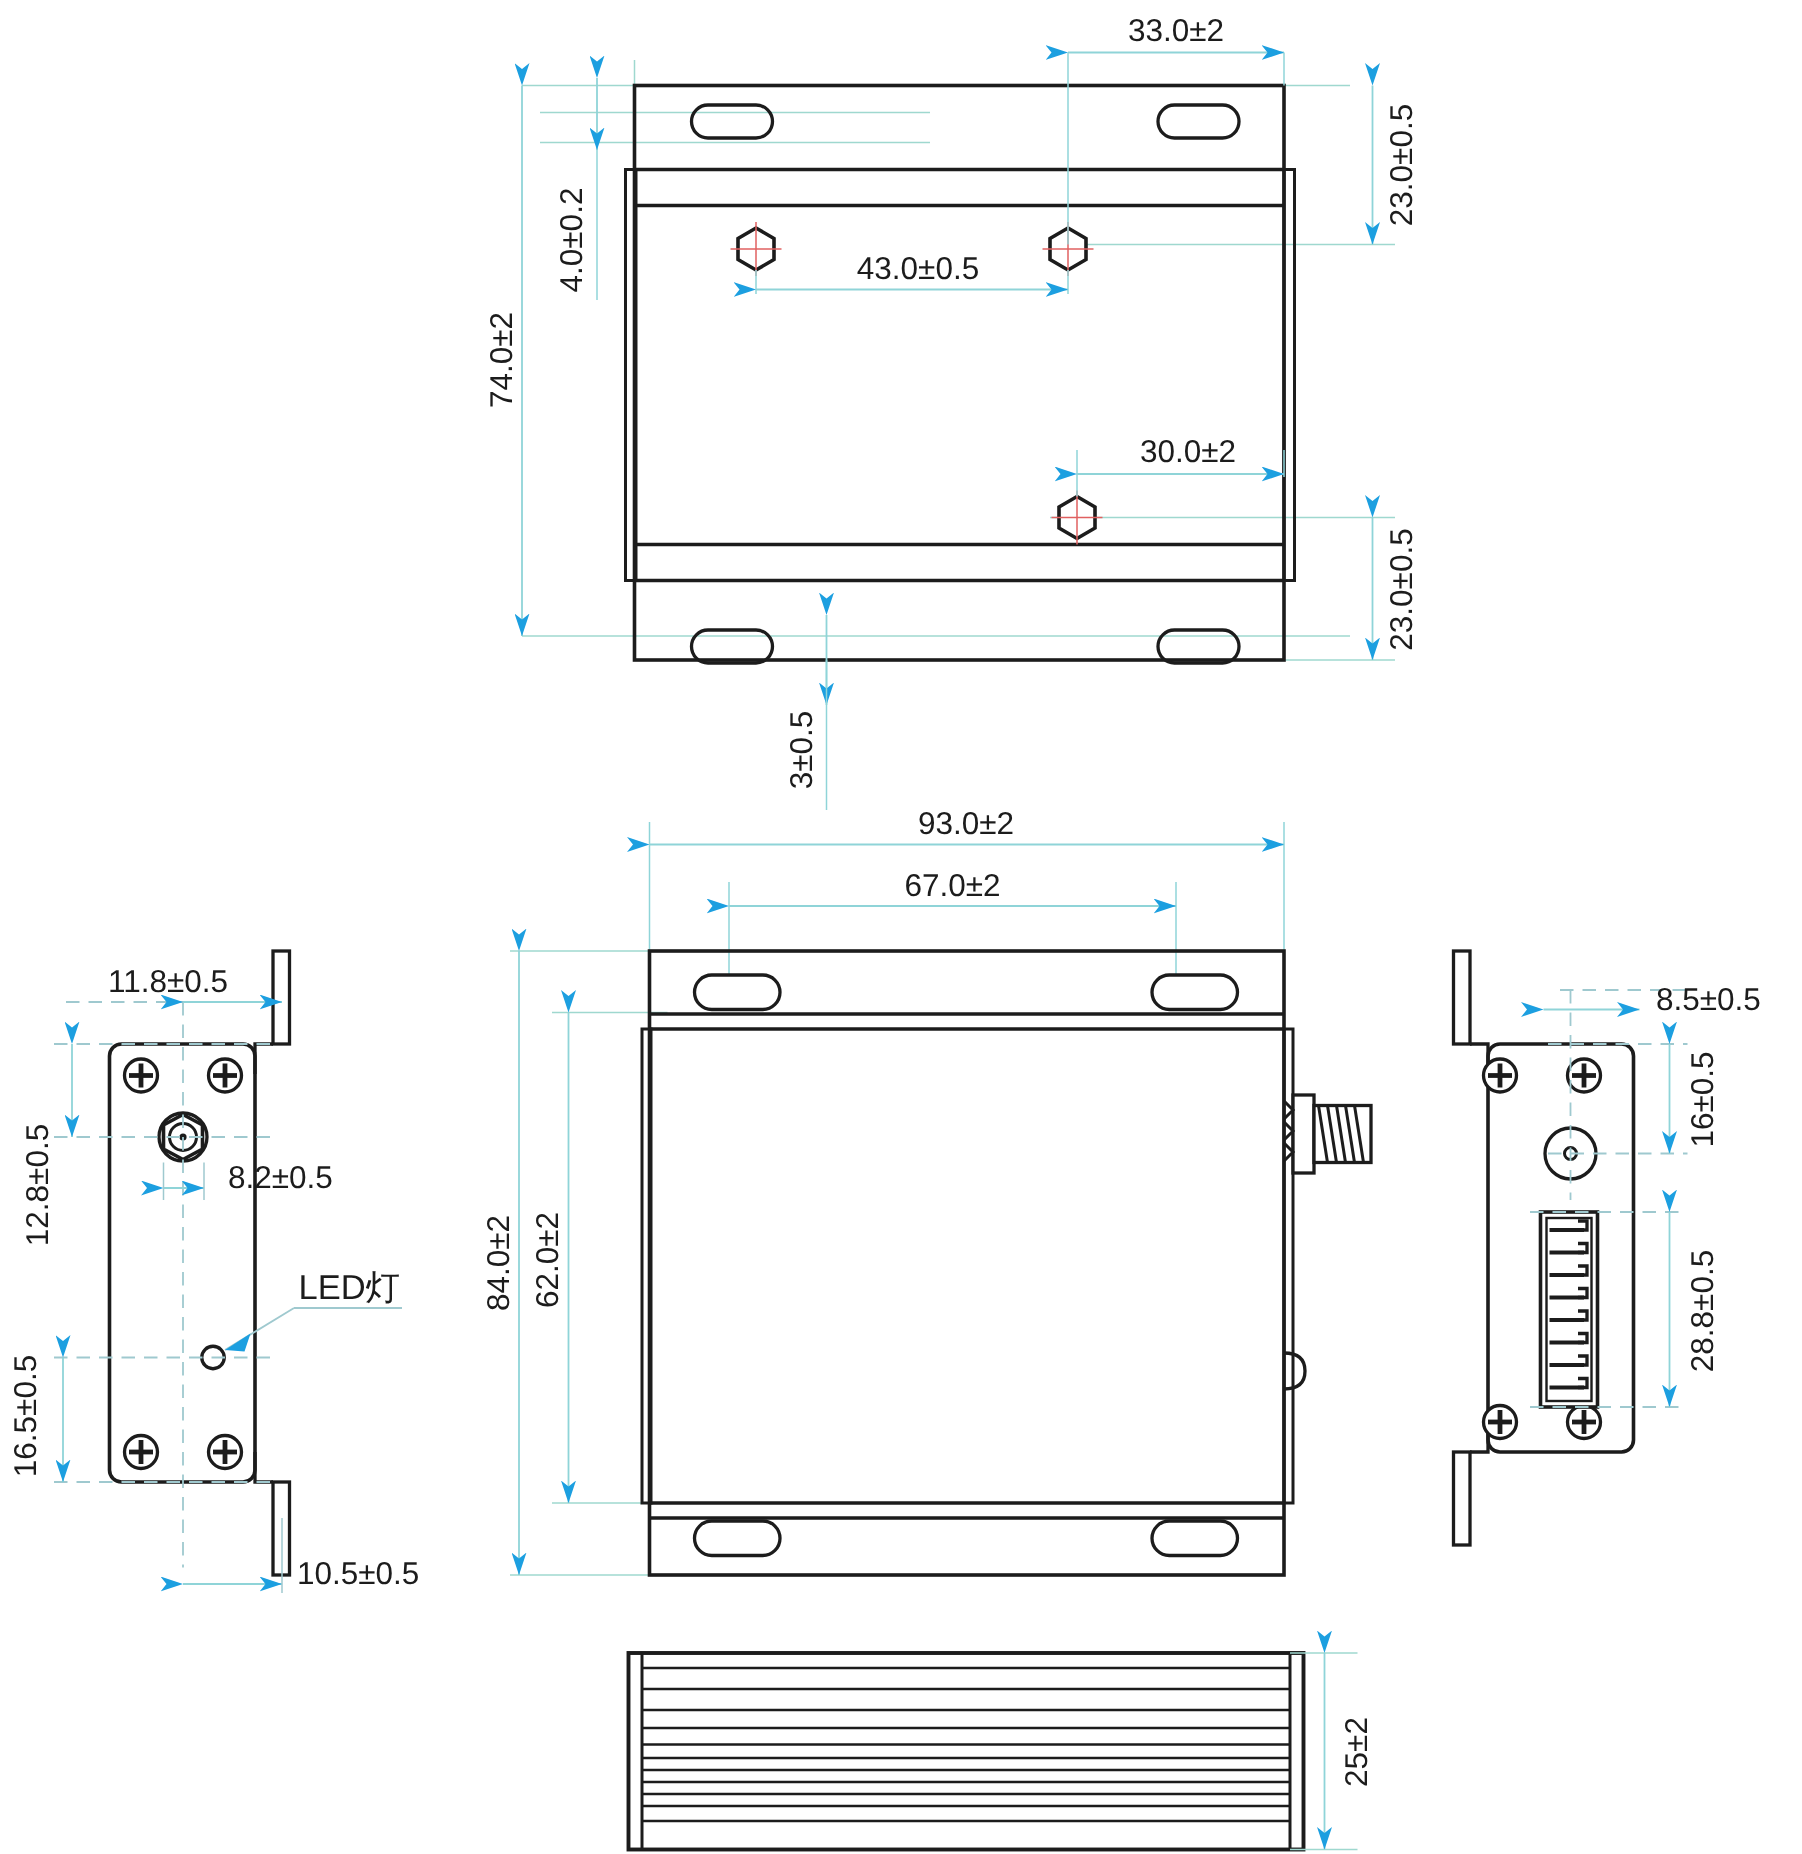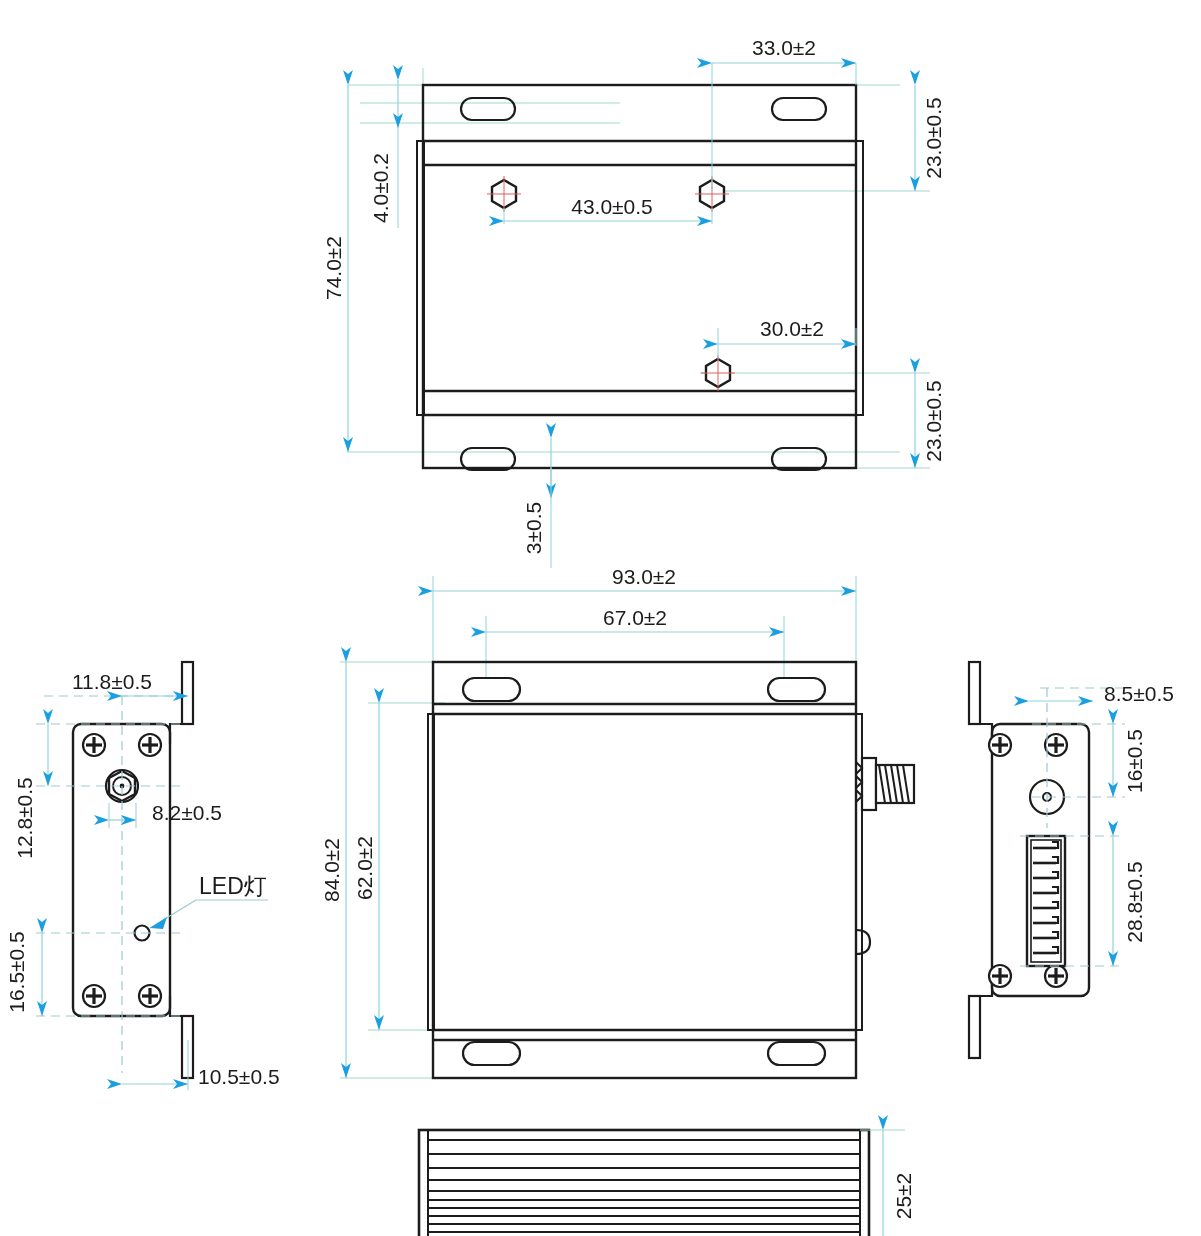--- a/index.html
+++ b/index.html
@@ -1,18 +1,18 @@
 <!DOCTYPE html>
 <html><head>
 <meta charset="utf-8">
 <style>
   html,body{margin:0;padding:0;background:#ffffff;}
   body{width:1201px;height:1236px;position:relative;overflow:hidden;
        font-family:"Liberation Sans","DejaVu Sans",sans-serif;color:#1a1a1a;}
-  #stage{position:absolute;inset:0;margin-top:28px;}
+  #stage{position:absolute;inset:0;}
   svg#drawing{position:absolute;left:0;top:0;width:1201px;height:1236px;display:block;}
   .dimtext{font-family:"Liberation Sans","DejaVu Sans",sans-serif;font-size:21px;fill:#1c1c1c;}
   .leadtext{font-family:"Liberation Sans","DejaVu Sans",sans-serif;font-size:23px;fill:#1c1c1c;}
 </style>
 </head>
 <body>
 
 <div id="stage">
 <svg id="drawing" viewBox="0 0 1201 1236">
   <defs>

